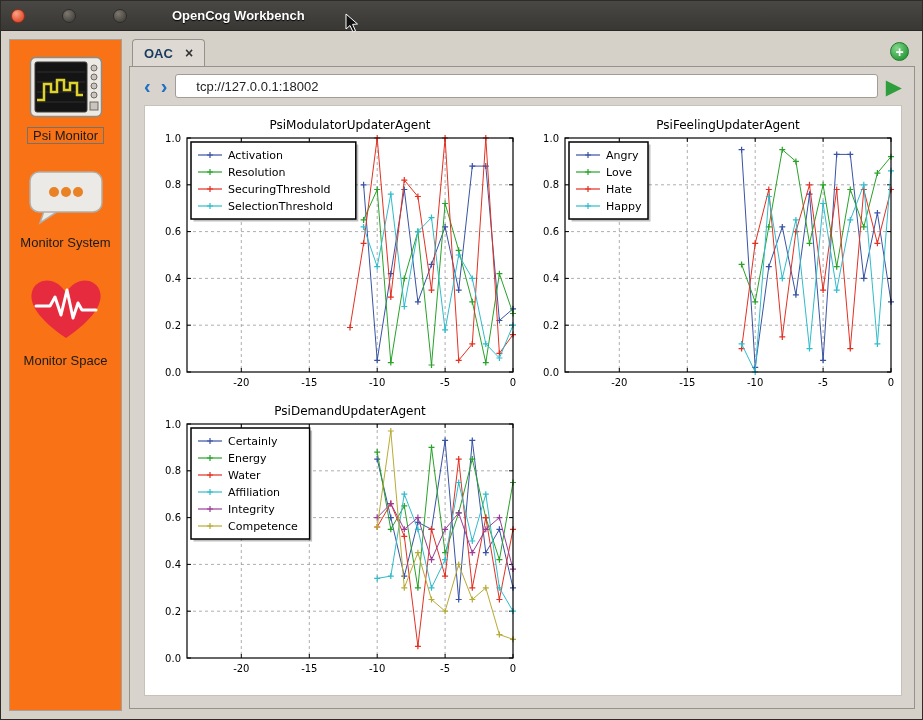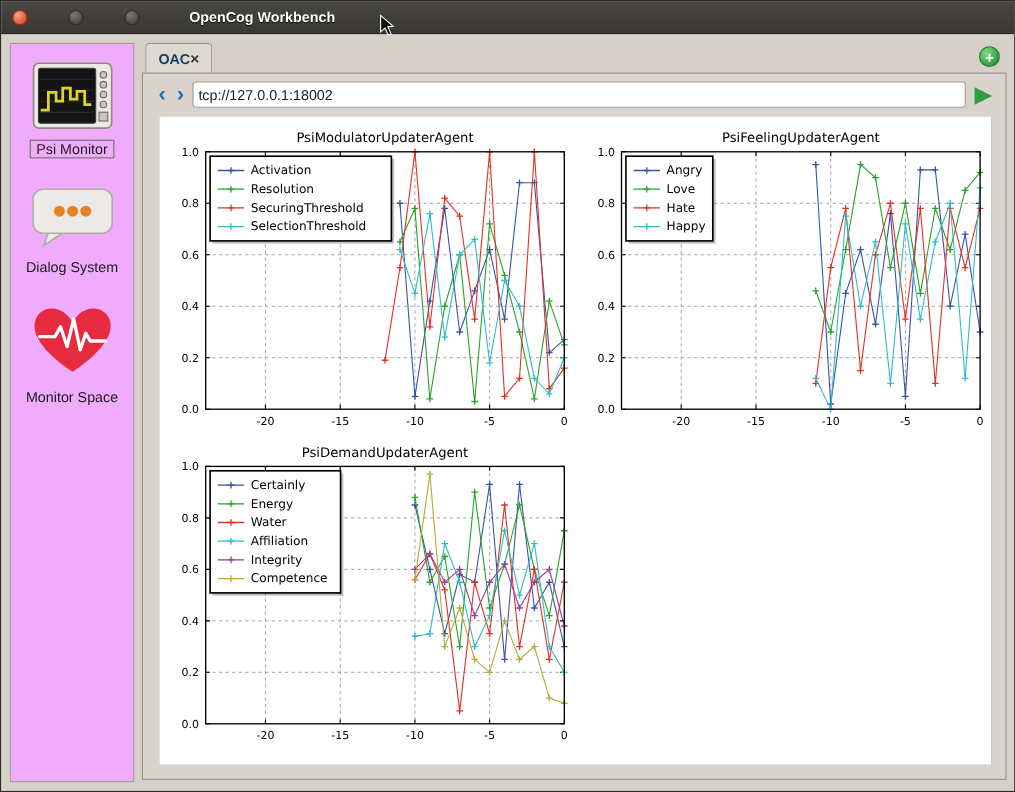--- a/index.html
+++ b/index.html
@@ -10,47 +10,47 @@
   .titlebar{position:absolute;left:0;top:0;right:0;height:30px;
     background:linear-gradient(#4a4844,#393733);display:flex;align-items:center;
     padding:0 10px;box-sizing:border-box;border-bottom:1px solid #2a2825;gap:31px;}
   .winbtn{width:14px;height:14px;border-radius:50%;margin-right:6px;box-sizing:border-box;cursor:pointer;}
   .winbtn.close{background:radial-gradient(circle at 35% 30%,#f6a585,var(--close-button,#e8563a) 65%);border:1px solid #9c3012;}
   .winbtn.dim{background:radial-gradient(circle at 35% 30%,#7c786f,#4b4843 70%);border:1px solid #2e2c29;}
   .title{color:#fff;font-weight:bold;font-size:13px;margin-left:8px;text-shadow:0 1px 1px #000;}
   .cursor{position:absolute;left:344px;top:12px;z-index:50;pointer-events:none;}
 
   
-  .sidebar{position:absolute;left:8px;top:38px;width:113px;bottom:8px;background:#f0abfc;
+  .sidebar{position:absolute;left:8px;top:38px;width:113px;bottom:8px;background:#f97316;
     border:1px solid #a5a098;box-sizing:border-box;display:flex;flex-direction:column;
     align-items:center;padding-top:16px;}
   .side-item{display:flex;flex-direction:column;align-items:center;margin-bottom:24px;cursor:pointer;}
   .side-label{font-size:13px;color:#1a1a1a;margin-top:9px;white-space:nowrap;}
   .side-label.boxed{border:1px solid #76726a;padding:0 5px;}
 
   
   .main{position:absolute;left:128px;top:38px;right:7px;bottom:10px;}
   .tabbar{position:relative;height:27px;}
   .tab{position:absolute;left:3px;bottom:0;height:26px;background:#dedad3;border:1px solid #96918a;
     border-bottom:none;border-radius:4px 4px 0 0;display:flex;align-items:center;
-    padding:0 11px;gap:0;cursor:pointer;}
+    padding:0 11px;gap:12px;cursor:pointer;}
   .tab-label{font-size:13px;font-weight:bold;color:var(--tab-text,#173a5e);}
   .tab-x{font-size:14px;font-weight:bold;color:#333;cursor:pointer;line-height:1;}
   .addbtn{position:absolute;right:6px;top:3px;width:19px;height:19px;border-radius:50%;
     background:radial-gradient(circle at 35% 30%,#83d68b,var(--accent-green,#2f9e3f) 72%);
     border:1px solid #1d7a2c;color:#fff;font-weight:bold;font-size:14px;line-height:18px;
     text-align:center;cursor:pointer;box-sizing:border-box;}
 
   .content{position:absolute;left:0;top:27px;right:0;bottom:0;border:1px solid #96918a;
     background:#d8d4cd;display:flex;flex-direction:column;box-sizing:border-box;}
   .toolbar{display:flex;align-items:center;gap:6px;padding:7px 10px 5px 12px;}
   .navbtn{background:none;border:none;font-size:20px;font-weight:bold;
     color:var(--nav-blue,#1f6fc4);cursor:pointer;padding:0 2px;line-height:1;}
   .urlbox{flex:1;height:24px;border:1px solid #a19c94;border-radius:3px;background:#fff;
-    font:13px "Liberation Sans",sans-serif;color:#222;padding:0 4px;box-sizing:border-box;}
+    font:13px "Liberation Sans",sans-serif;color:#222;padding:0 20px;box-sizing:border-box;}
   .gobtn{background:none;border:none;font-size:21px;color:var(--accent-green,#2f9e3f);
     cursor:pointer;line-height:1;padding:0 2px;}
 
   
   .charts{flex:1;margin:2px 12px 12px 14px;background:#fff;border:1px solid #c6c1b9;
     position:relative;overflow:hidden;}
   .chart{position:absolute;}
   .chart.c0{left:6px;top:6px;}
   .chart.c1{left:384px;top:6px;}
   .chart.c2{left:6px;top:292px;}
@@ -92,21 +92,21 @@
     </div>
 
     <div class="side-item">
       <svg width="78" height="58" viewBox="0 0 78 58">
         <path d="M18 40 L13 55 L33 42 Z" fill="#eceae6" stroke="#b2ada5" stroke-width="1.5"></path>
         <rect x="3" y="4" width="72" height="40" rx="9" fill="#eceae6" stroke="#b2ada5" stroke-width="1.5"></rect>
         <circle cx="27" cy="24" r="5" style="fill:var(--bubble-dot,#e98125)"></circle>
         <circle cx="39" cy="24" r="5" style="fill:var(--bubble-dot,#e98125)"></circle>
         <circle cx="51" cy="24" r="5" style="fill:var(--bubble-dot,#e98125)"></circle>
       </svg>
-      <span class="side-label">Dialog System</span>
+      <span class="side-label">Monitor System</span>
     </div>
 
     <div class="side-item">
       <svg width="84" height="70" viewBox="0 0 84 70">
         <path d="M42 64 C14 45 3 28 9 15 C15 3 33 3 42 19 C51 3 69 3 75 15 C81 28 70 45 42 64 Z" style="fill:var(--heart-red,#e62b3e)"></path>
         <path d="M12 32 h14 l5 -9 l6 18 l6 -25 l6 28 l5 -15 l4 7 h14" fill="none" stroke="#fff" stroke-width="3" stroke-linejoin="round" stroke-linecap="round"></path>
       </svg>
       <span class="side-label">Monitor Space</span>
     </div>
 

